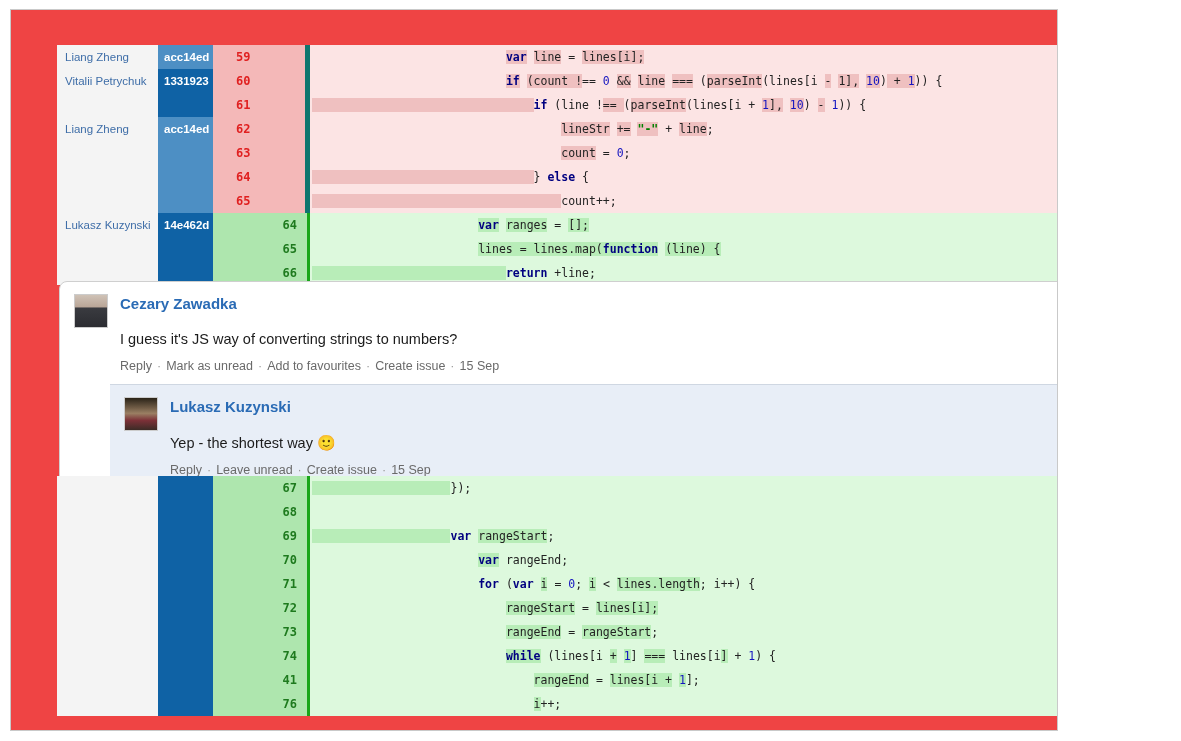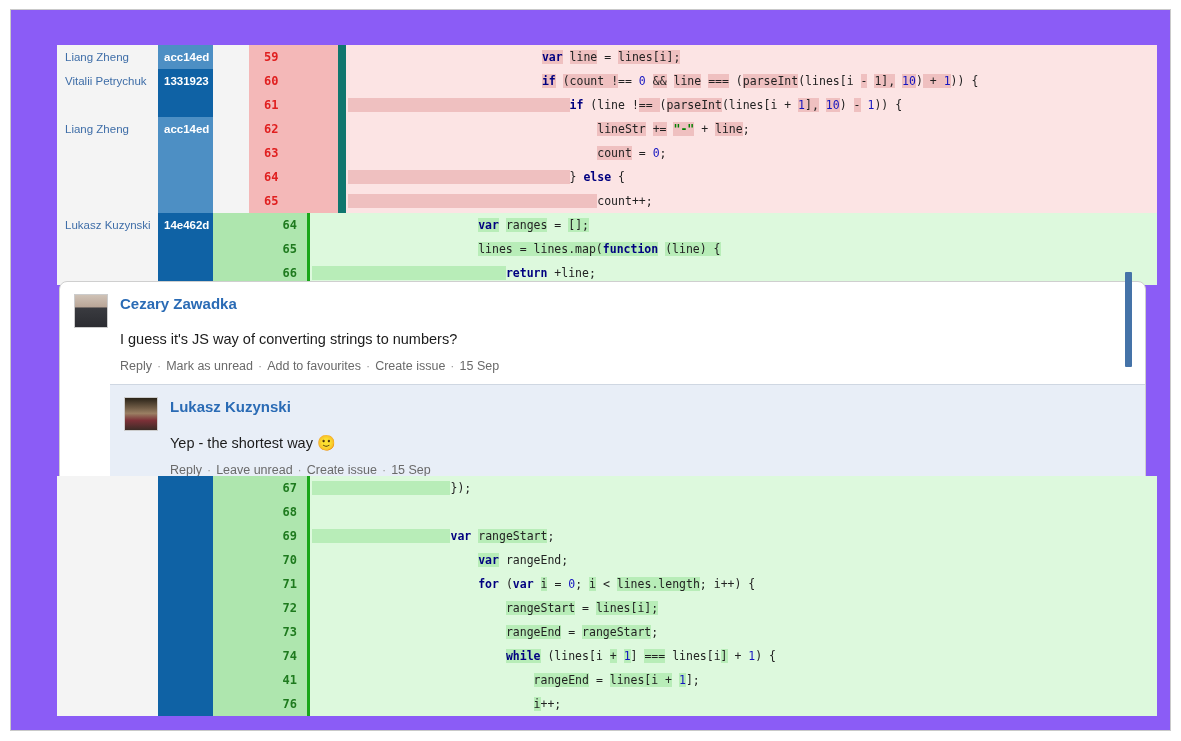--- a/index.html
+++ b/index.html
@@ -4,22 +4,22 @@
 <style>
   html,body{margin:0;padding:0;}
   body{
     width:1181px;height:741px;
     background:#ffffff;
     font-family:"Liberation Sans", sans-serif;
     overflow:hidden;
   }
   #page{
     position:absolute;left:10px;top:9px;
-    width:1161px;height:722px;
-    background:#8b5cf6;
+    width:1048px;height:722px;
+    background:#ef4444;
     border:1px solid #c9c9c9;
     box-sizing:border-box;
     overflow:hidden;
   }
 
   
   .diff-block{
     position:absolute;
     left:46px;
     width:1100px;
@@ -69,21 +69,21 @@
     display:flex;align-items:center;
     padding-left:0px;
     white-space:pre;
     box-sizing:border-box;
     overflow:hidden;
     position:relative;
   }
   .c-code .inner{padding-left:2px;}
 
   
-  .row.del .c-num{background:#f4b8b8;color:#e02020;justify-content:flex-start;padding-left:15px;border-right:8px solid #0f766e;margin-left:36px;}
+  .row.del .c-num{background:#f4b8b8;color:#e02020;justify-content:flex-start;padding-left:23px;border-right:5px solid #0f766e;}
   .row.del .c-code{background:#fce4e4;text-align:center;}
   
   .row.add .c-num{background:#aee6ae;color:#1e7a1e;justify-content:flex-end;padding-right:10px;border-right:3px solid #1aa61a;}
   .row.add .c-code{background:#ddf9dd;}
 
   
   .hl-del{background:#efc0c0;}
   .hl-add{background:#b8edb8;}
 
   

